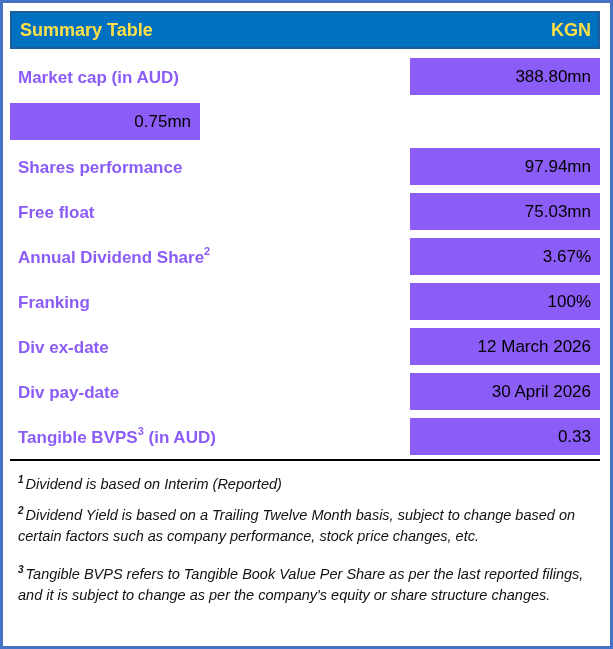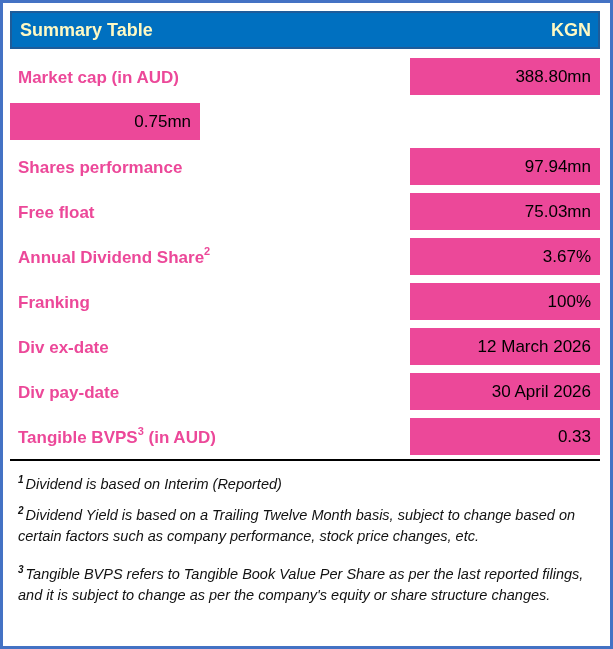--- a/index.html
+++ b/index.html
@@ -20,49 +20,49 @@
     padding: 8px 10px 0 7px;
   }
   .header-bar {
     display: flex;
     justify-content: space-between;
     align-items: center;
     background: #0070C0;
     border: 2px solid #1E5C9A;
     height: 38px;
     padding: 0 7px 0 8px;
-    color: #fef9c3;
+    color: #fde047;
     font-weight: bold;
     font-size: 18px;
     margin-bottom: 5px;
   }
   .rows { }
   .row {
     display: flex;
     align-items: center;
     height: 45px;
   }
   .row-label {
     flex: 1;
     font-weight: bold;
     font-size: 17px;
-    color: #ec4899;
+    color: #8b5cf6;
     padding-left: 8px;
     white-space: nowrap;
   }
   .row-label sup {
     font-size: 11px;
     font-weight: bold;
     position: relative;
     top: -1px;
   }
   .value-cell {
     width: 190px;
     height: 37px;
-    background: #ec4899;
+    background: #8b5cf6;
     display: flex;
     align-items: center;
     justify-content: flex-end;
     padding-right: 9px;
     font-size: 17px;
     color: #000000;
     white-space: nowrap;
   }
   .separator {
     border-top: 2px solid #000000;

